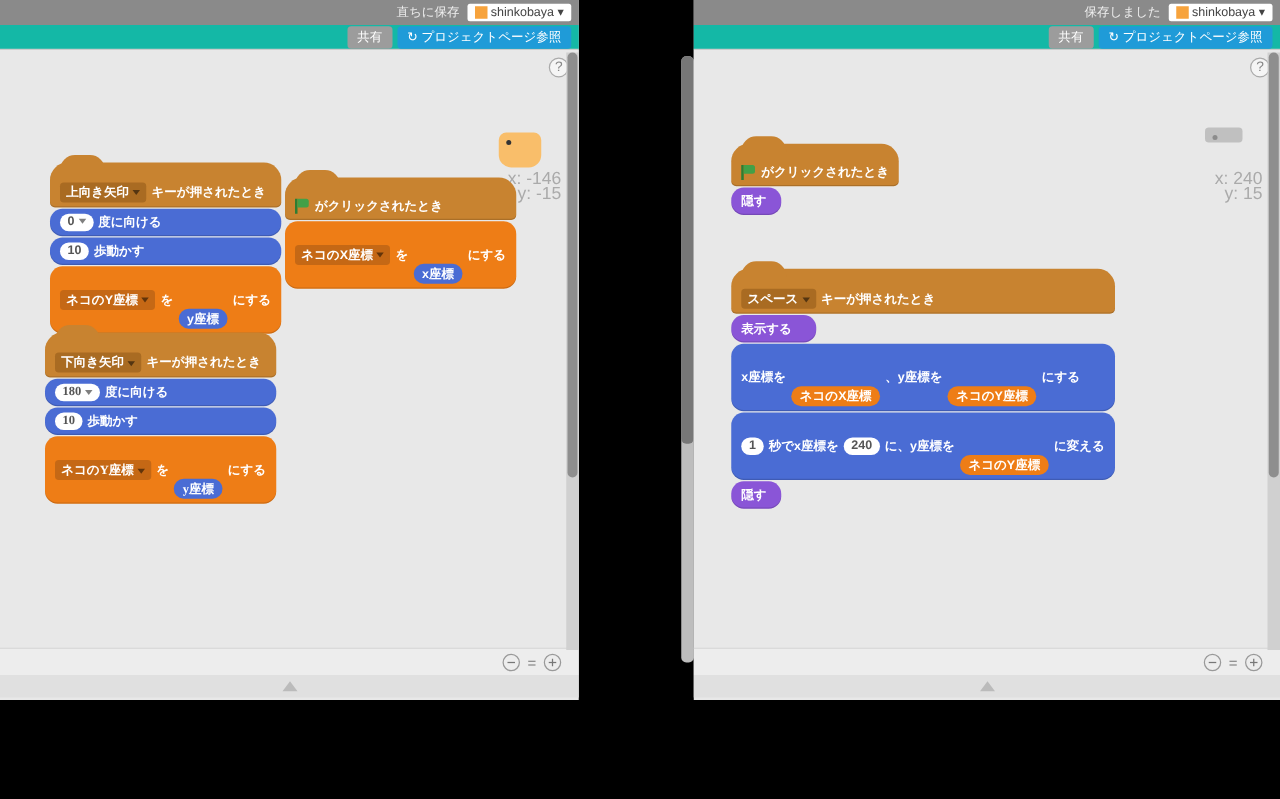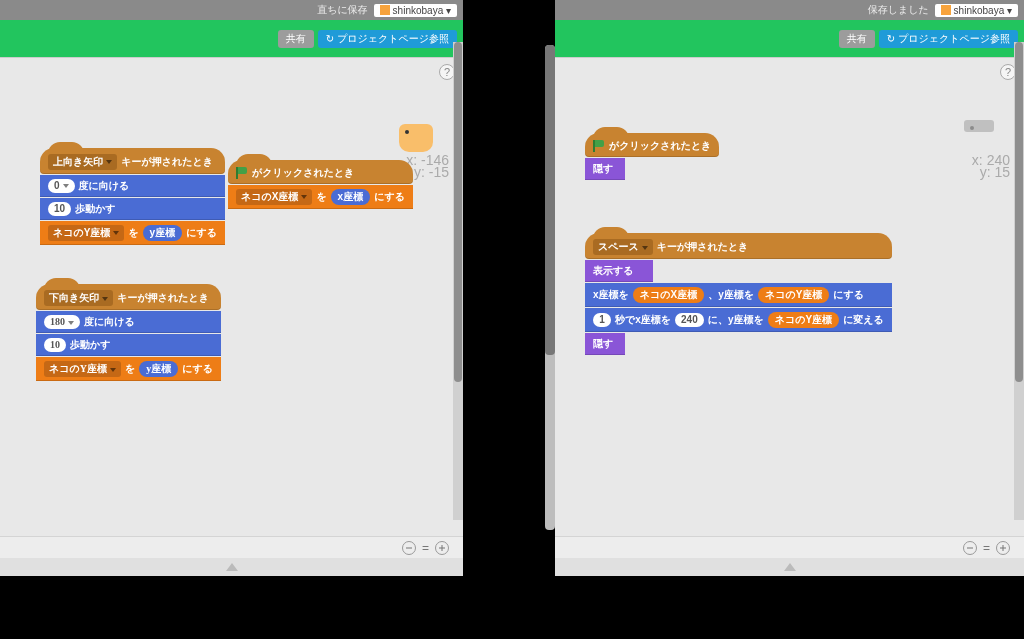--- a/index.html
+++ b/index.html
@@ -43,22 +43,22 @@
     display: flex;
     align-items: center;
     gap: 3px;
   }
   .topbar .user .sq {
     width: 10px; height: 10px; background: #f7a33c; display: inline-block;
   }
   .topbar .savelabel { color: #eee; text-align: right; }
 
   .secondbar {
-    height: 38px;
-    background: #22c55e;
+    height: 20px;
+    background: #14b8a6;
     display: flex;
     justify-content: flex-end;
     align-items: center;
     padding: 2px 6px;
     gap: 4px;
     border-bottom: 1px solid #ccc;
   }
   .btn-gray {
     background: #9c9c9c;
     color: #fff;
@@ -136,43 +136,43 @@
   }
 
   
   .stack { position:absolute; }
   .block {
     position: relative;
     color:#fff;
     font-size:10px;
     font-weight:600;
     padding:4px 8px 4px 8px;
-    border-radius:0;
+    border-radius:10px;
     margin-bottom:1px;
     display:flex;
     align-items:center;
     gap:4px;
     white-space:nowrap;
     box-shadow: inset 0 -1px 0 rgba(0,0,0,.15);
   }
-  .block.hat { border-radius: 14px 14px 4px 4px; padding-top:6px; }
+  .block.hat { border-radius: 14px 14px 4px 4px; padding-top:16px; }
   .block.hat::before{
     content:"";position:absolute;left:8px;top:-6px;width:36px;height:12px;border-radius:12px 12px 0 0;
     background:inherit;
   }
   .events   { background:#c88330; }
   .motion   { background:#4a6cd4; }
   .looks    { background:#8a55d7; }
   .data     { background:#ee7d16; }
 
   .slot {
     background:#fff;color:#555;border-radius:10px;padding:0 6px;font-weight:700;min-width:18px;text-align:center;font-size:10px;line-height:14px;
   }
   .pill {
-    border-radius:10px;padding:1px 7px;font-size:10px;font-weight:700;display:inline-flex;align-items:center;
+    border-radius:10px;padding:1px 7px;font-size:10px;font-weight:700;display:inline-flex;align-items:center;margin-top:30px;
   }
   .pill.orange{background:#ee7d16;color:#fff;}
   .pill.blue  {background:#4a6cd4;color:#fff;}
   .dd {  }
   .dd::after{content:"";display:inline-block;margin-left:3px;border-left:3px solid transparent;border-right:3px solid transparent;border-top:4px solid rgba(0,0,0,.5);vertical-align:middle;}
 
   .flag {
     width:12px;height:12px;display:inline-block;position:relative;
   }
   .flag::before{content:"";position:absolute;left:0;top:0;width:2px;height:12px;background:#2e7d32;}

